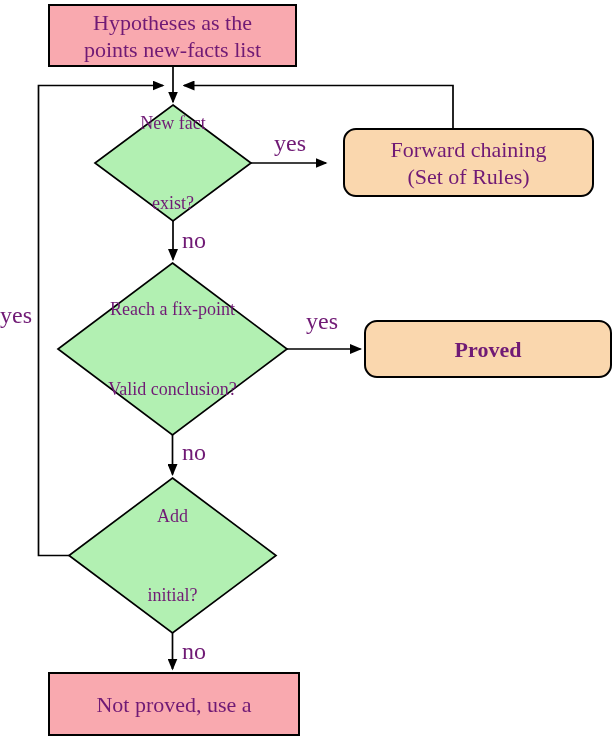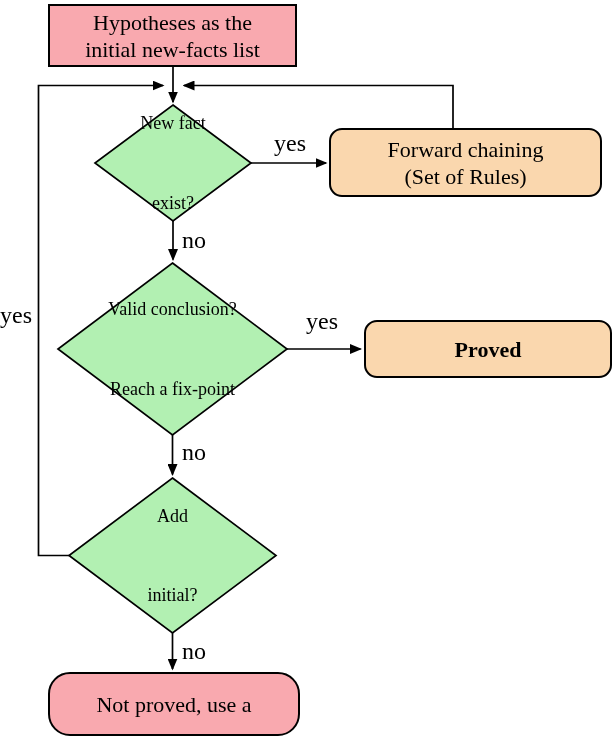--- a/index.html
+++ b/index.html
@@ -6,21 +6,21 @@
     margin: 0;
     padding: 0;
     background: #ffffff;
   }
   .canvas {
     position: relative;
     width: 616px;
     height: 740px;
     background: #ffffff;
     font-family: "Liberation Serif", "DejaVu Serif", serif;
-    color: #000000;
+    color: #701a75;
     overflow: hidden;
   }
   .canvas svg.connectors {
     position: absolute;
     left: 0;
     top: 0;
     width: 616px;
     height: 740px;
   }
   .node {
@@ -80,44 +80,44 @@
     <path d="M453,128 L453,85.5 L184,85.5" fill="none" stroke="#000000" stroke-width="1.7" marker-end="url(#arrow)"></path>
     <path d="M251,163 L326,163" fill="none" stroke="#000000" stroke-width="1.7" marker-end="url(#arrow)"></path>
     <path d="M173,221 L173,259.5" fill="none" stroke="#000000" stroke-width="1.7" marker-end="url(#arrow)"></path>
     <path d="M287,349 L360.5,349" fill="none" stroke="#000000" stroke-width="1.7" marker-end="url(#arrow)"></path>
     <path d="M172.5,435 L172.5,474.5" fill="none" stroke="#000000" stroke-width="1.7" marker-end="url(#arrow)"></path>
     <path d="M172.5,633 L172.5,669" fill="none" stroke="#000000" stroke-width="1.7" marker-end="url(#arrow)"></path>
   </svg>
 
   <div class="node pink" style="left:48px; top:4px; width:249px; height:63px;">
     <div>Hypotheses as the</div>
-    <div>initial new-facts list</div>
+    <div>points new-facts list</div>
   </div>
 
-  <div class="node orange" style="left:329px; top:128px; width:273px; height:69px;">
+  <div class="node orange" style="left:343px; top:128px; width:251px; height:69px;">
     <div>Forward chaining</div>
     <div>(Set of Rules)</div>
   </div>
 
   <div class="node orange" style="left:364px; top:320px; width:248px; height:58px;font-weight:bold;">
     <div>Proved</div>
   </div>
 
-  <div class="node pink" style="left:48px; top:672px; width:252px; height:64px;border-radius:22px;">
+  <div class="node pink" style="left:48px; top:672px; width:252px; height:64px;">
     <div>Not proved, use a</div>
   </div>
 
   <div class="diamond-text" style="left:95px; top:105px; width:156px; height:116px;">
     <div>New fact</div>
     <div>exist?</div>
   </div>
 
   <div class="diamond-text" style="left:58px; top:263px; width:229px; height:172px;">
+    <div>Reach a fix-point</div>
     <div>Valid conclusion?</div>
-    <div>Reach a fix-point</div>
   </div>
 
   <div class="diamond-text" style="left:69px; top:478px; width:207px; height:155px; line-height:31px;">
     <div>Add</div>
     <div>initial?</div>
   </div>
 
   <div class="edge-label" style="left:290px; top:143px;">yes</div>
   <div class="edge-label" style="left:194px; top:240px;">no</div>
   <div class="edge-label" style="left:322px; top:321px;">yes</div>

